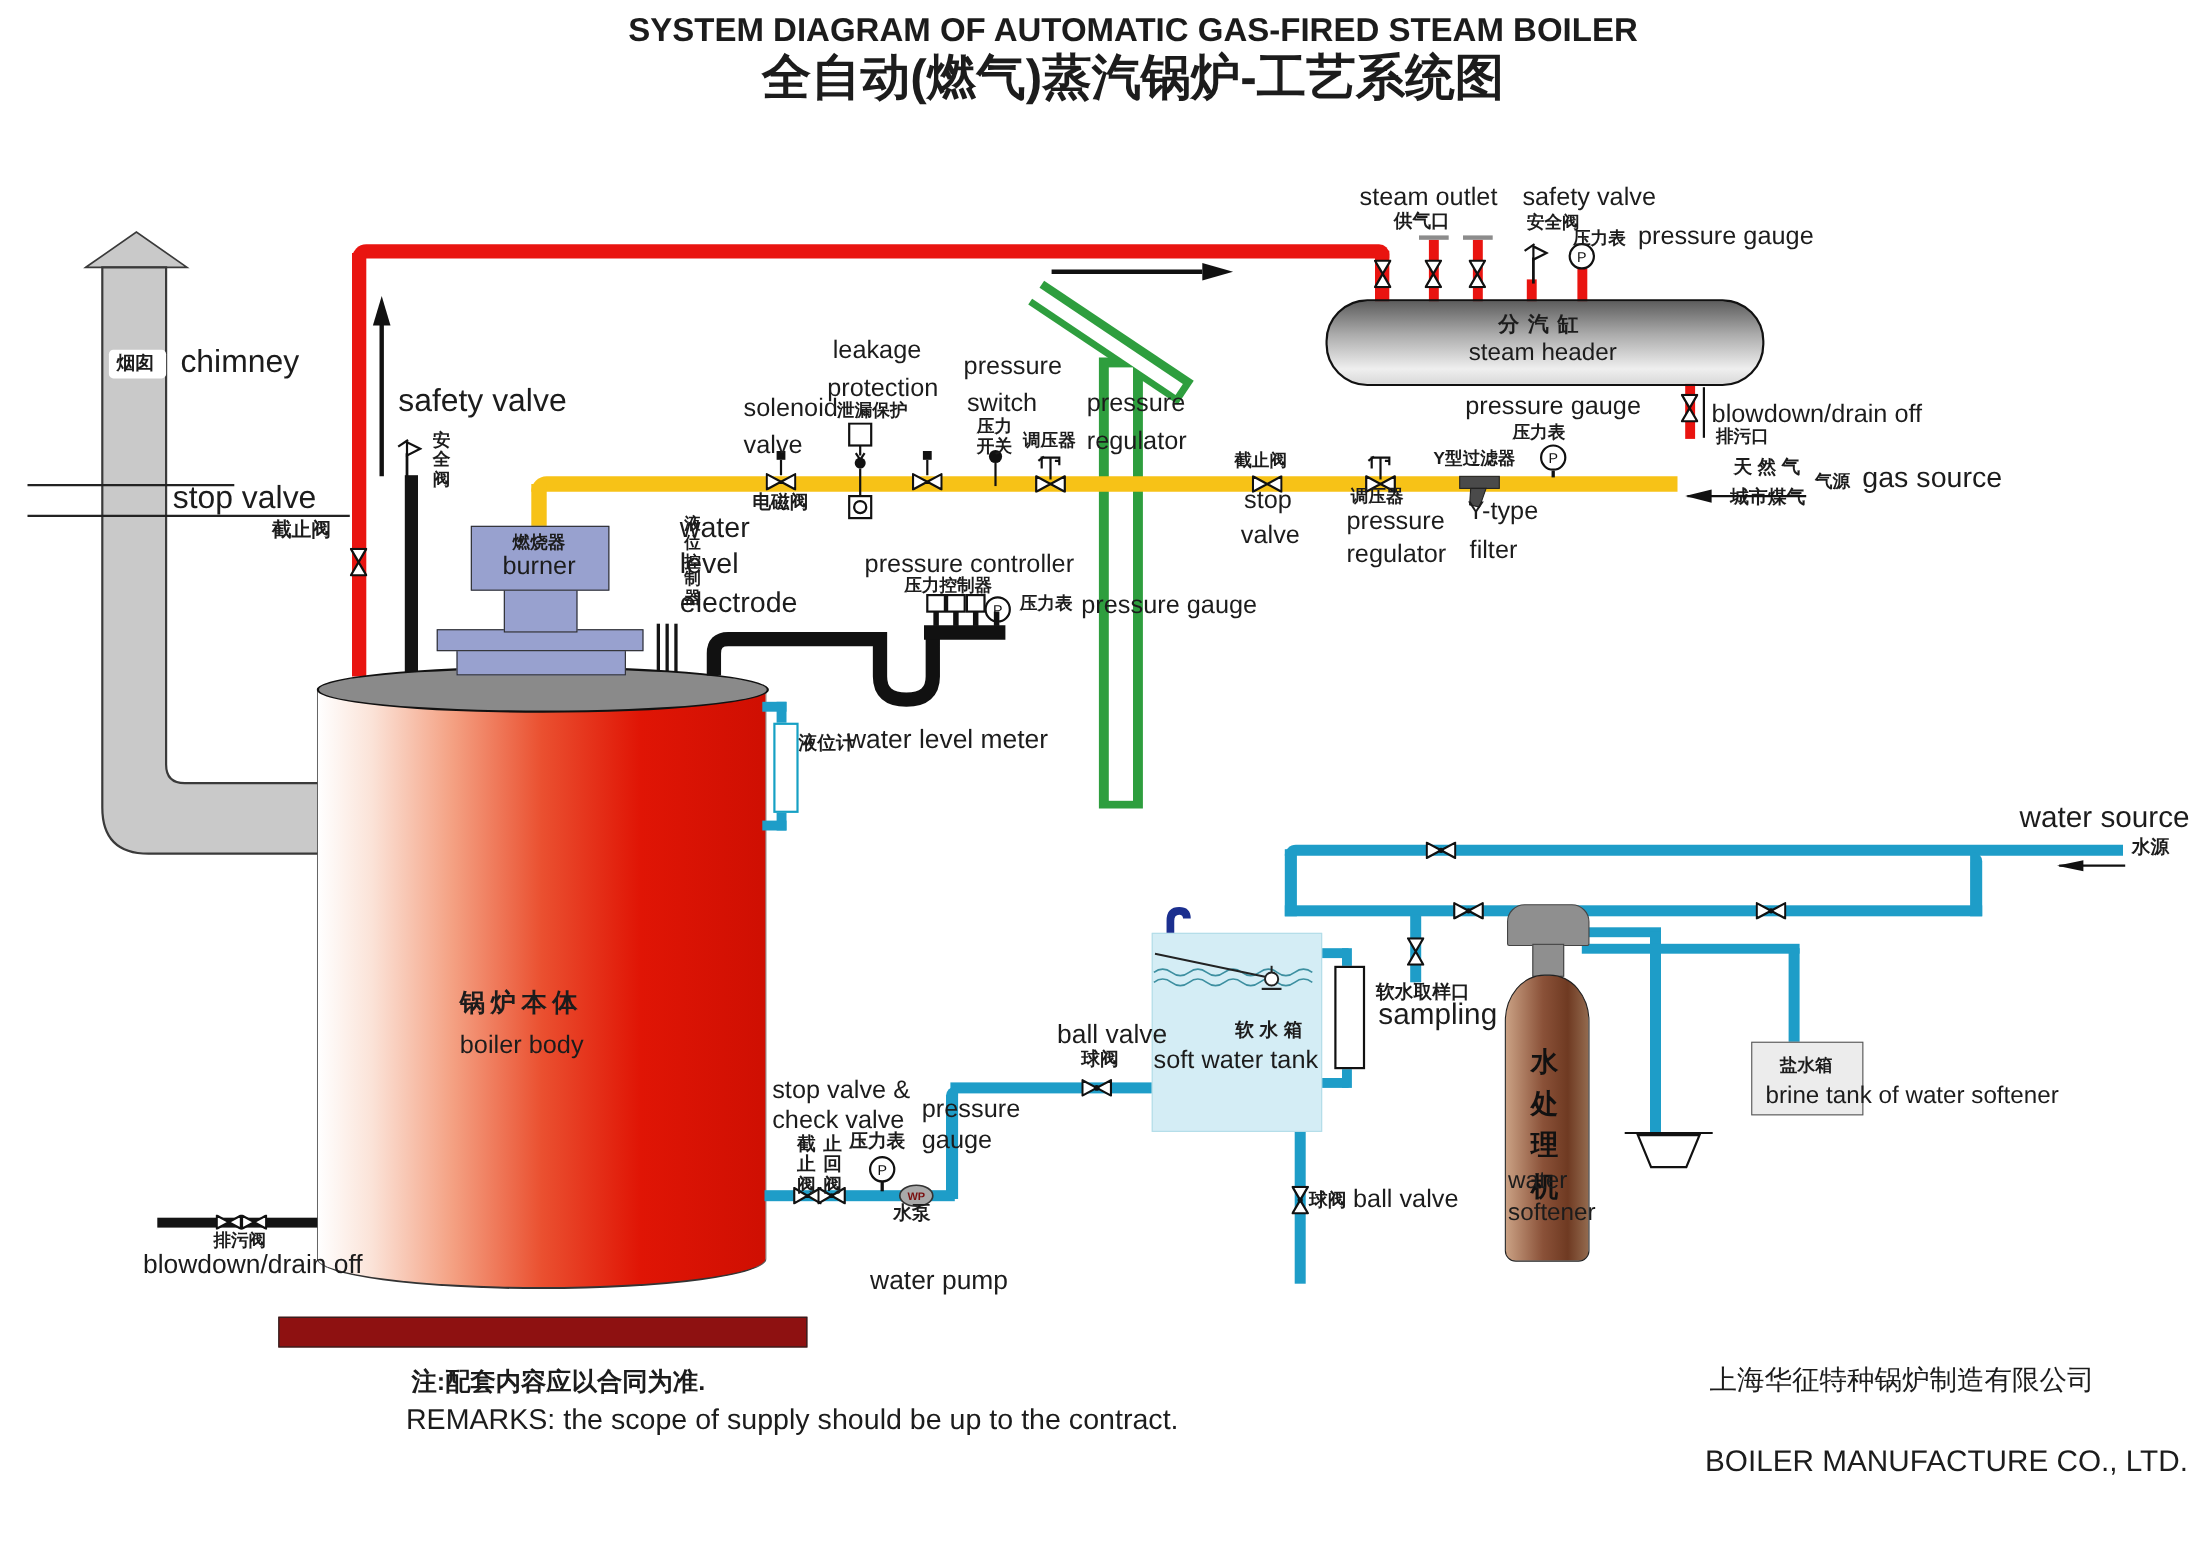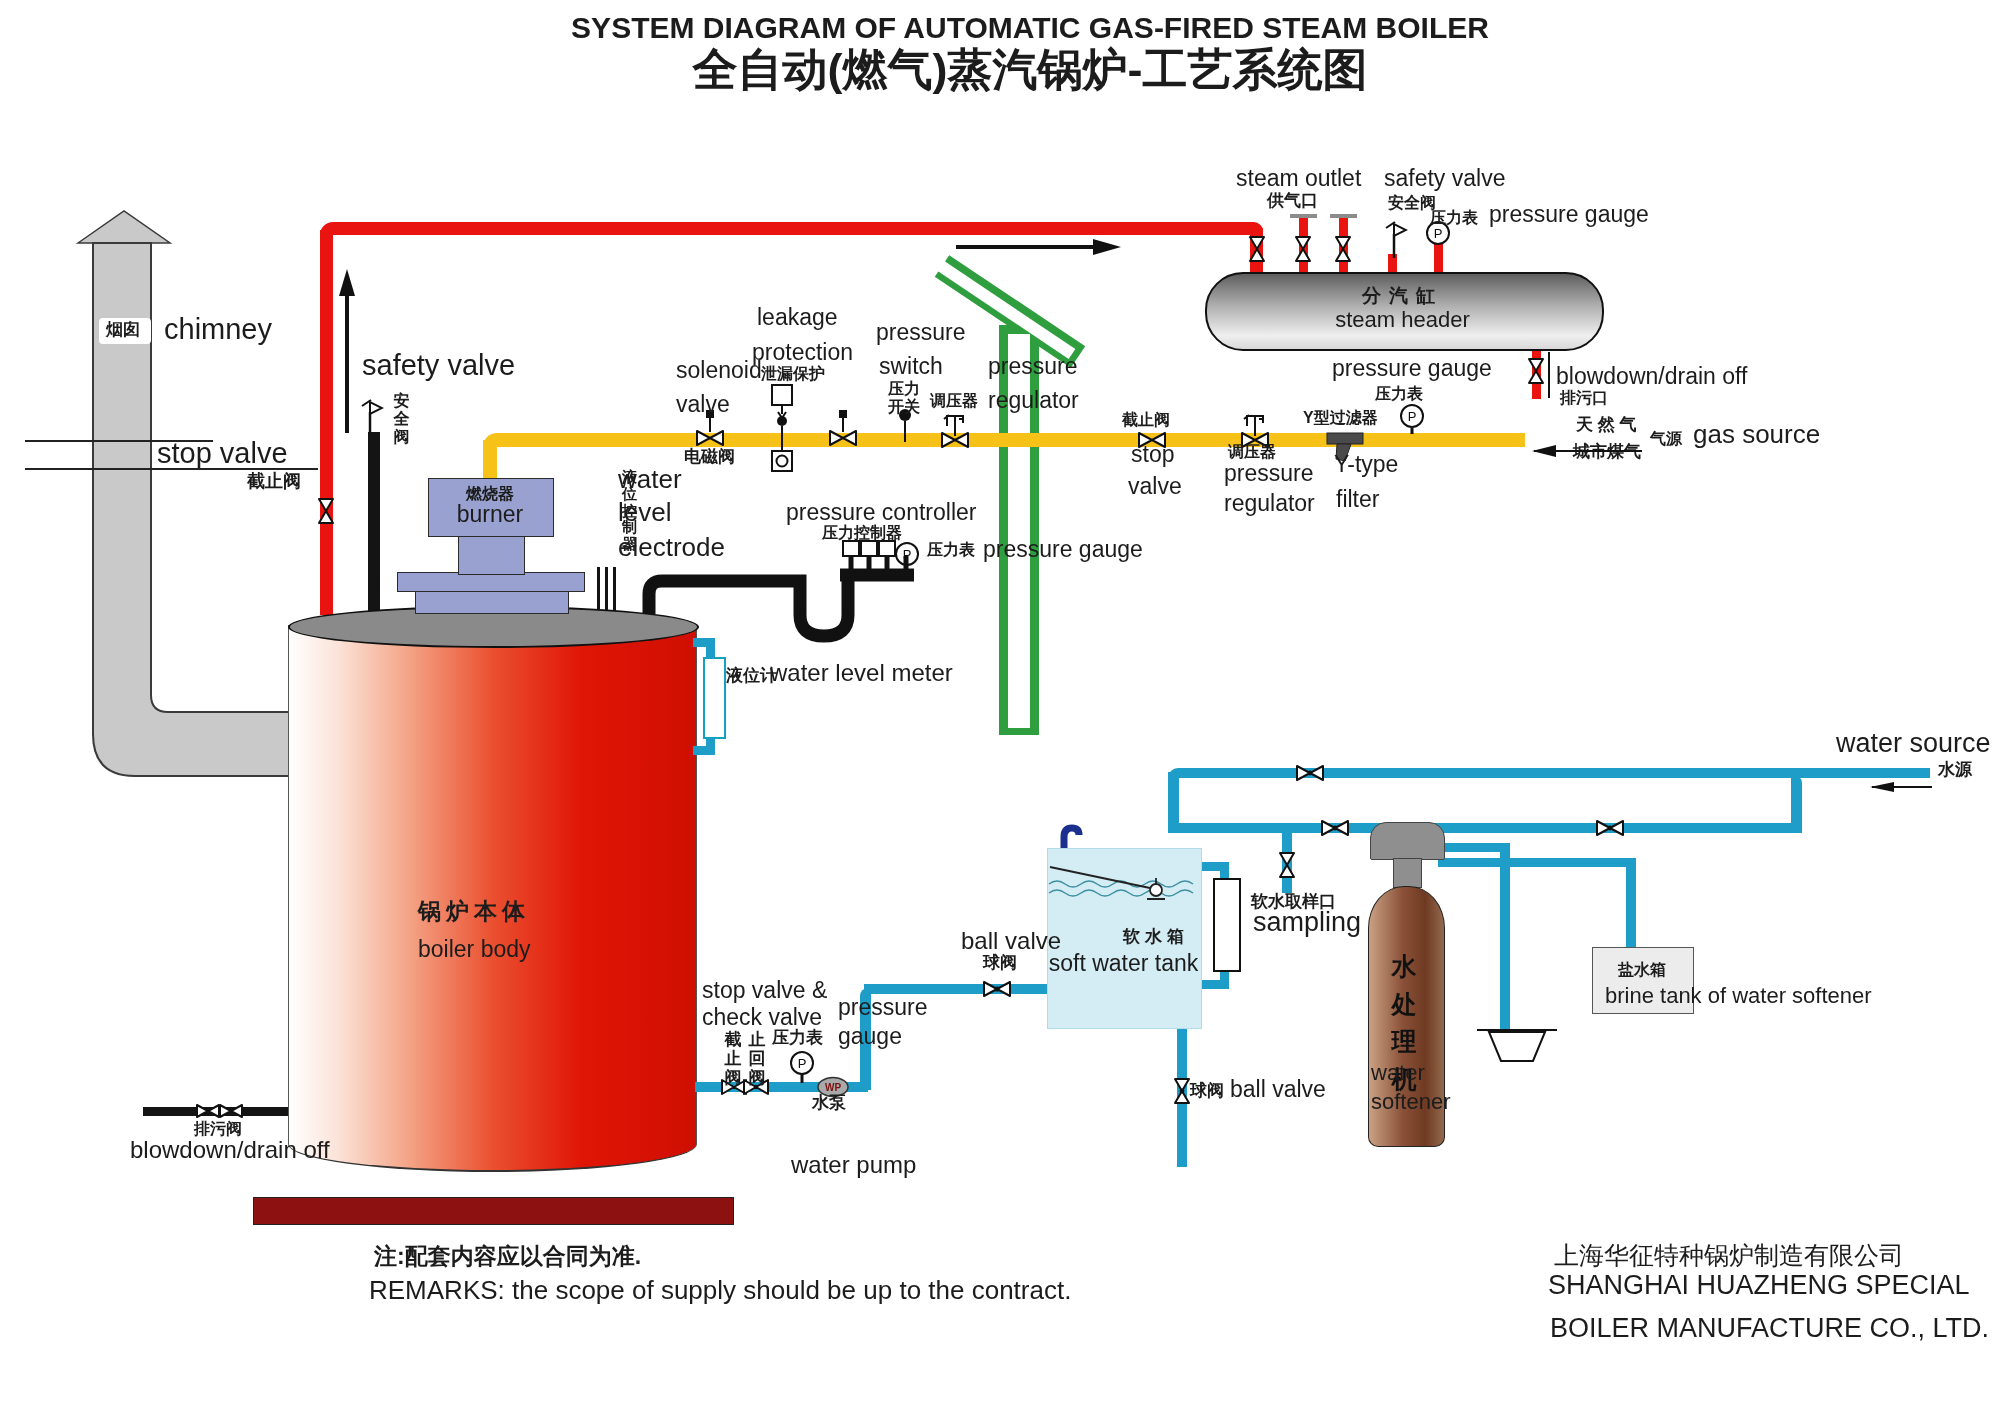--- a/index.html
+++ b/index.html
@@ -345,21 +345,20 @@
   <div class="lbl cnb vtext" style="left:1389px;top:948px;width:30px;font-size:25px;line-height:1.5;color:#111;">水处理机</div>
   <div class="lbl" style="left:1371px;top:1061px;font-size:22px;">water</div>
   <div class="lbl" style="left:1371px;top:1090px;font-size:22px;">softener</div>
 
   <div class="lbl cnb center" style="left:1592px;top:962px;width:100px;font-size:16px;">盐水箱</div>
   <div class="lbl" style="left:1605px;top:984px;font-size:22px;">brine tank of water softener</div>
 
   <div class="lbl cnb" style="left:374px;top:1244px;font-size:23px;">注:配套内容应以合同为准.</div>
   <div class="lbl" style="left:369px;top:1277px;font-size:26px;">REMARKS: the scope of supply should be up to the contract.</div>
   <div class="lbl" style="left:1554px;top:1242px;font-size:25px;">上海华征特种锅炉制造有限公司</div>
-  <div class="lbl" style="left:1548px;top:1271px;font-size:27px;">SHANGHAI HUAZHENG SPECIAL</div>
   <div class="lbl" style="left:1550px;top:1314px;font-size:27px;">BOILER MANUFACTURE CO., LTD.</div>
 
   <svg class="abs" style="left:0;top:0" width="2000" height="1414" viewBox="0 0 2000 1414">
 
     <g>
       <path d="M649,614 L649,594 Q649,581 662,581 L800,581 L800,615 Q800,636 824,636 Q848,636 848,615 L848,581" fill="none" stroke="#111" stroke-width="13"></path>
       <line x1="840" y1="575" x2="914" y2="575" stroke="#111" stroke-width="13"></line>
       <line x1="851" y1="569" x2="851" y2="556" stroke="#111" stroke-width="5"></line>
       <line x1="869" y1="569" x2="869" y2="556" stroke="#111" stroke-width="5"></line>
       <line x1="887" y1="569" x2="887" y2="556" stroke="#111" stroke-width="5"></line>

